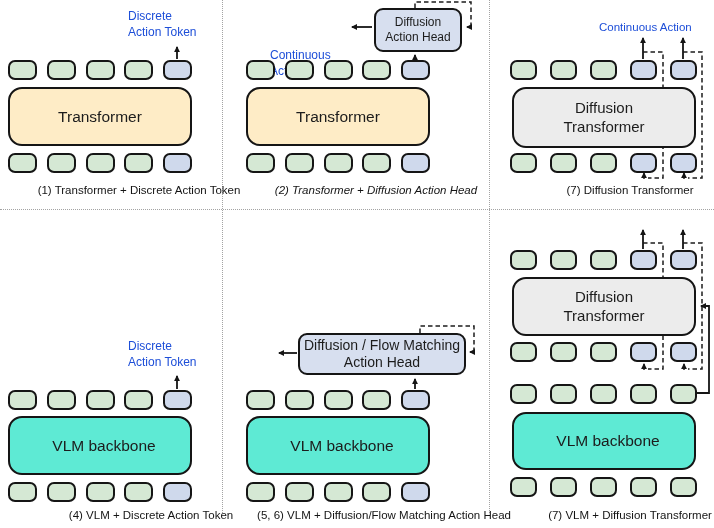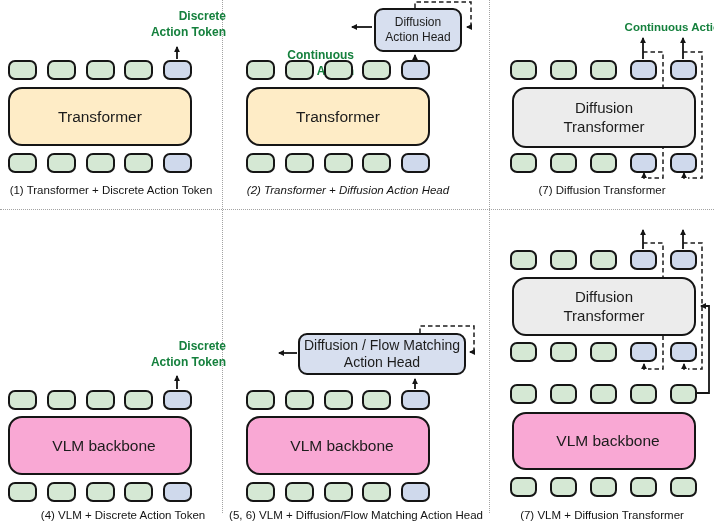--- a/index.html
+++ b/index.html
@@ -21,31 +21,32 @@
   .token.blue  { background:#cfd9ec; }
 
   .box {
     position:absolute; box-sizing:border-box;
     display:flex; align-items:center; justify-content:center; text-align:center;
     border:2.6px solid #151515; border-radius:14px;
     font-weight:normal; color:#1c1c1c; white-space:pre-line; line-height:1.25;
   }
   .box.backbone   { width:184px; height:59px; font-size:15.5px; }
   .box.yellow { background:#feecc6; }
-  .box.pink   { background:#f9a8d4;padding-left:8px; }
+  .box.pink   { background:#5eead4;padding-left:8px; }
   .box.gray   { background:#ececec; font-size:15px; }
   .box.head   { background:#d7dfef; border-radius:9px; font-size:12px; }
 
   .annot {
-    position:absolute; font-weight:bold; color:#15803d; font-size:12px;
-    text-align:right; line-height:1.3; white-space:pre-line;
+    position:absolute; font-weight:normal; color:#1d4ed8; font-size:12px;
+    text-align:left; line-height:1.3; white-space:pre-line;
   }
   .caption {
     position:absolute; font-size:11.5px; color:#141414; text-align:center;
     white-space:nowrap;
+    margin-left:28px;
   }
   #overlay { position:absolute; left:0; top:0; pointer-events:none; }
   #overlay .ln   { stroke:#151515; stroke-width:1.8px; fill:none; }
   #overlay .dash { stroke:#1c1c1c; stroke-width:1.5px; fill:none; stroke-dasharray:4.5 3; }
 </style>
 </head>
 <body>
 
 <div id="canvas">
 

